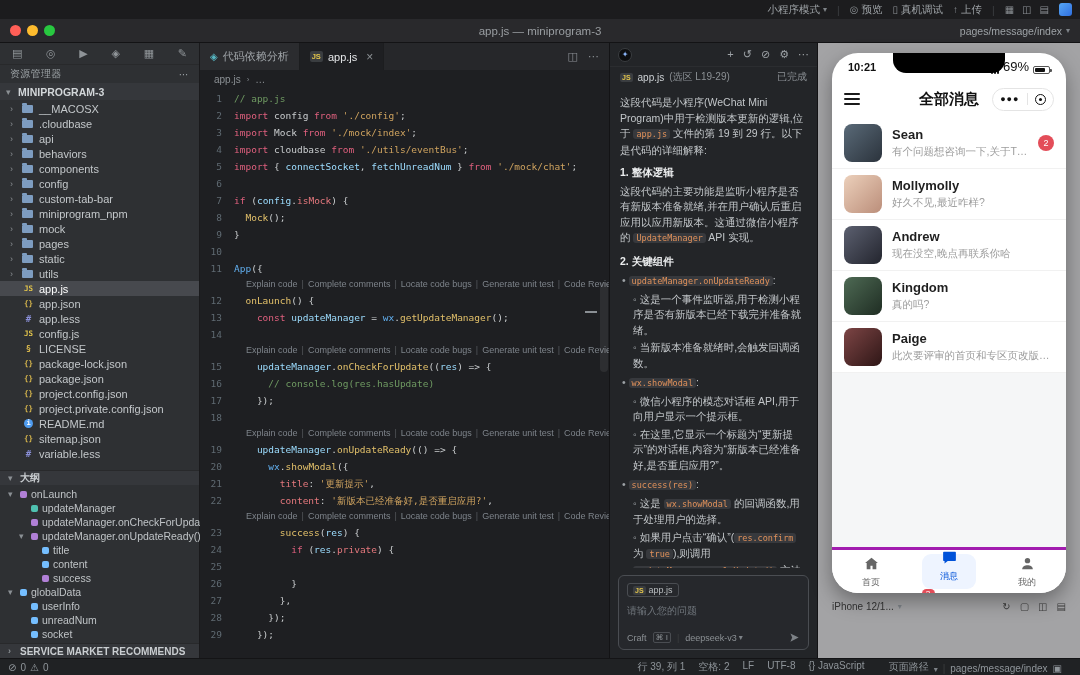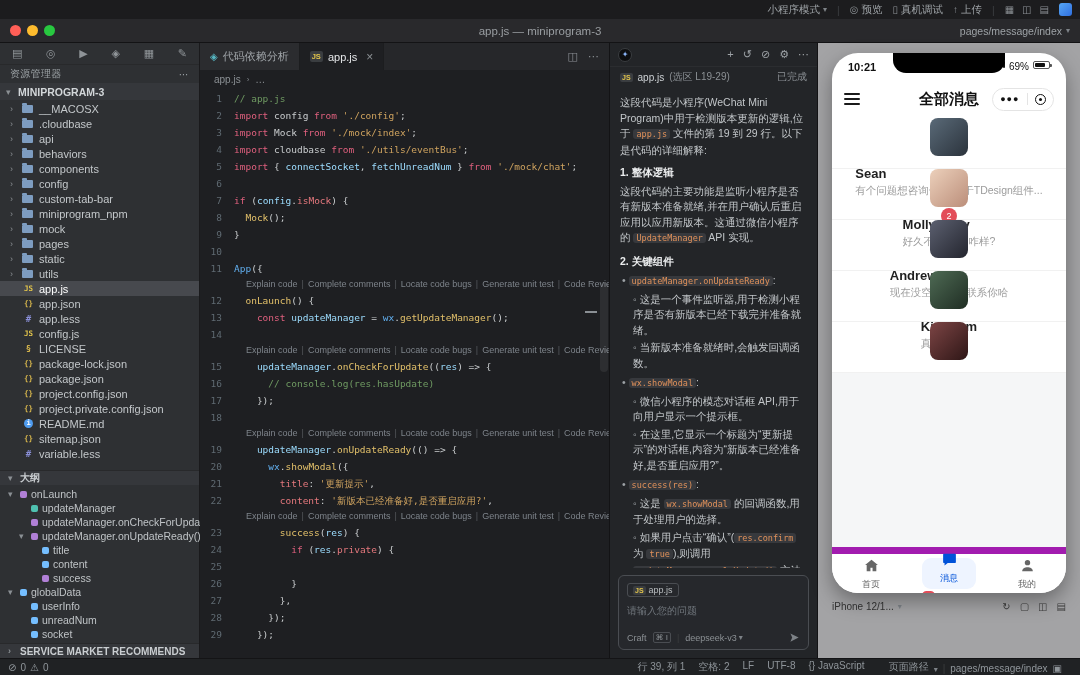--- a/index.html
+++ b/index.html
@@ -88,47 +88,47 @@
   .ai-foot{display:flex;align-items:center;gap:6px;font-size:9px;color:#8b9094;}
   .kbd{border:1px solid #4a4d52;border-radius:2px;padding:0 2px;font-size:8px;}
   .model{display:flex;align-items:center;gap:2px;}
   .send{margin-left:auto;color:#7d8287;display:flex;}
 
   
   .sim{flex:none;width:262px;background:#a3a3a5;display:flex;flex-direction:column;align-items:center;padding-top:10px;min-height:0;}
   .phone{width:234px;height:540px;background:#fff;border-radius:26px;position:relative;overflow:hidden;display:flex;flex-direction:column;box-shadow:0 8px 20px rgba(0,0,0,.35);}
   .notch{position:absolute;top:0;left:50%;transform:translateX(-50%);width:112px;height:20px;background:#000;border-radius:0 0 13px 13px;z-index:3;}
   .pstatus{height:27px;display:flex;align-items:center;justify-content:space-between;padding:0 16px;font-size:11px;font-weight:bold;color:#111;}
-  .pst-right{display:flex;align-items:flex-start;gap:4px;font-size:10px;font-weight:normal;color:#111;}
+  .pst-right{display:flex;align-items:flex-end;gap:4px;font-size:13px;font-weight:normal;color:#111;}
   .sig{display:flex;align-items:flex-end;gap:1px;}
   .sig i{width:2px;background:#111;border-radius:1px;display:block;}
   .bat{width:17px;height:8px;border:1px solid #555;border-radius:2px;position:relative;}
   .bat::before{content:"";position:absolute;left:1px;top:1px;bottom:1px;width:65%;background:#111;border-radius:1px;}
   .bat::after{content:"";position:absolute;right:-3px;top:2px;width:2px;height:3px;background:#555;border-radius:0 1px 1px 0;}
   .pnav{height:38px;display:flex;align-items:center;padding:0 12px;position:relative;background:#fff;}
   .burger{width:16px;display:flex;flex-direction:column;gap:3px;z-index:2;cursor:pointer;}
   .burger i{height:1.8px;background:#1a1a1a;border-radius:1px;display:block;}
   .pnav-title{position:absolute;left:0;right:0;text-align:center;font-size:15px;font-weight:bold;color:#111;}
   .capsule{margin-left:auto;width:62px;height:23px;border:1px solid #e4e4e4;border-radius:13px;display:flex;align-items:center;justify-content:space-evenly;background:rgba(255,255,255,.95);z-index:2;}
   .cap-dots{color:#111;font-size:9px;letter-spacing:1px;cursor:pointer;}
   .cap-div{width:1px;height:12px;background:#e4e4e4;}
   .cap-circle{width:11px;height:11px;border:1.5px solid #111;border-radius:50%;position:relative;cursor:pointer;}
   .cap-circle::after{content:"";position:absolute;left:50%;top:50%;width:3px;height:3px;margin:-1.5px;background:#111;border-radius:50%;}
   .plist{background:#fff;}
-  .mrow{height:51px;display:flex;align-items:center;gap:10px;padding:0 12px;border-bottom:1px solid #f1f1f1;cursor:pointer;flex-direction:column;}
+  .mrow{height:51px;display:flex;align-items:center;gap:10px;padding:0 12px;border-bottom:1px solid #f1f1f1;cursor:pointer;}
   .avatar{width:38px;height:38px;border-radius:8px;flex:none;}
   .av0{background:linear-gradient(135deg,#5a6a78,#2b333c);} .av1{background:linear-gradient(135deg,#ecd0bb,#bb8e7a);}
   .av2{background:linear-gradient(135deg,#5c6070,#23252e);} .av3{background:linear-gradient(135deg,#4e6a54,#1f2d23);}
   .av4{background:linear-gradient(135deg,#7d4545,#2e1616);}
   .mcol{flex:1;min-width:0;}
   .mname{font-size:13px;font-weight:bold;color:#1f1f1f;}
   .mtext{font-size:10.5px;color:#9c9c9c;white-space:nowrap;overflow:hidden;text-overflow:ellipsis;margin-top:3px;}
   .mbadge{width:16px;height:16px;border-radius:50%;background:#e34d59;color:#fff;font-size:9px;display:flex;align-items:center;justify-content:center;flex:none;}
   .pfill{flex:1;background:#f5f6f7;}
-  .ptab{height:46px;background:#fff;border-top:7px solid #a21caf;display:flex;}
+  .ptab{height:46px;background:#fff;border-top:3px solid #a21caf;display:flex;}
   .ptab-item{flex:1;display:flex;flex-direction:column;align-items:center;justify-content:center;gap:2px;font-size:9px;color:#666;position:relative;cursor:pointer;}
   .ptab-item.active{color:#0052d9;}
   .ptab-item.active::before{content:"";position:absolute;left:12px;right:12px;top:4px;bottom:4px;background:#eef4ff;border-radius:9px;}
   .ptab-item svg,.ptab-item span{position:relative;z-index:1;}
   .tbadge{position:absolute;top:4px;right:calc(50% - 18px);background:#e34d59;color:#fff;font-size:8px;min-width:13px;height:13px;padding:0 3px;border-radius:7px;display:flex;align-items:center;justify-content:center;z-index:2;}
   .dev-row{width:234px;display:flex;align-items:center;gap:4px;margin-top:8px;font-size:10px;color:#333;}
   .dev-icons{margin-left:auto;display:flex;gap:9px;color:#3c3c3c;font-size:10px;}
   .dev-icons span{cursor:pointer;}
 
   

